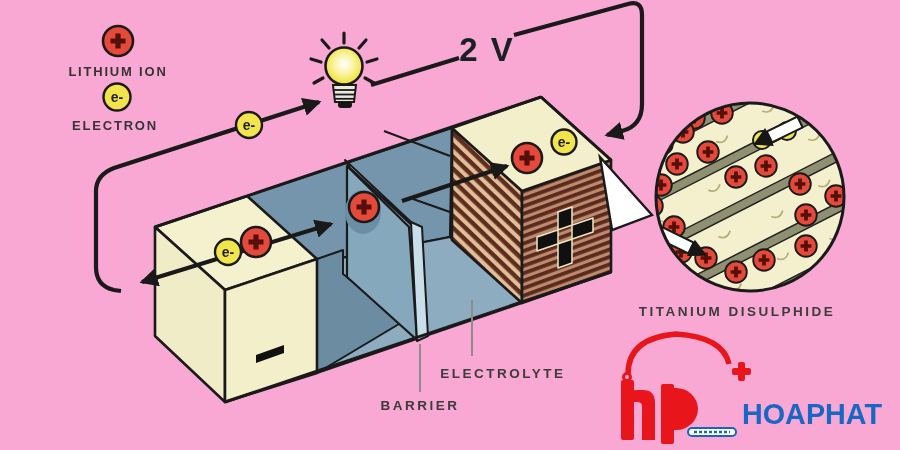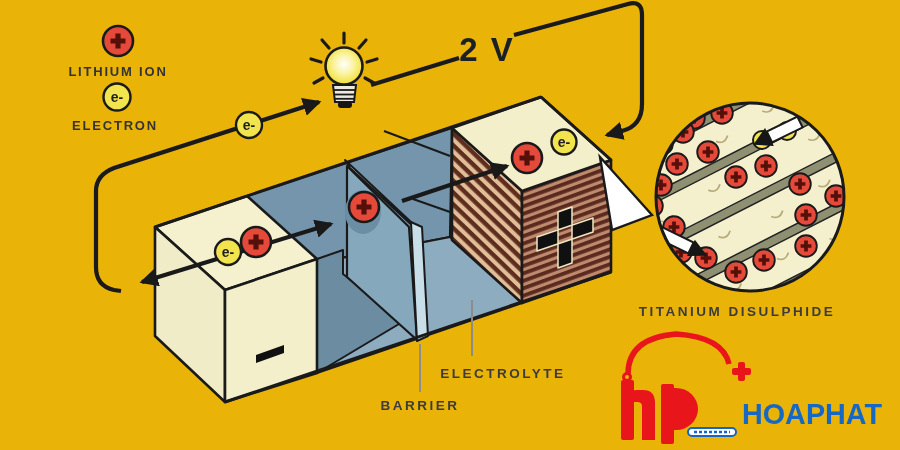--- a/index.html
+++ b/index.html
@@ -1,16 +1,16 @@
 <!DOCTYPE html>
 <html><head>
 <meta charset="utf-8">
 <style>
   html,body{margin:0;padding:0;background:#ffffff;}
-  .stage{width:900px;height:450px;position:relative;background:#eab308;overflow:hidden;
+  .stage{width:900px;height:450px;position:relative;background:#f9a8d4;overflow:hidden;
          font-family:"Liberation Sans", sans-serif;}
   svg{display:block}
   text{font-family:"Liberation Sans", sans-serif;}
   .cap-label{font-size:13.5px;font-weight:bold;letter-spacing:2.5px;fill:#3c3c3c;}
   .legend-label{font-size:13px;font-weight:bold;letter-spacing:1.8px;fill:#343434;}
   .voltage{font-size:33px;font-weight:bold;letter-spacing:2px;fill:#1a2025;}
   .esym{font-size:14px;font-weight:bold;fill:#1f1f1f;}
   .esym-s{font-size:10px;font-weight:bold;fill:#1f1f1f;}
   .brand{font-size:30px;font-weight:bold;fill:#1668c4;}
 </style>

